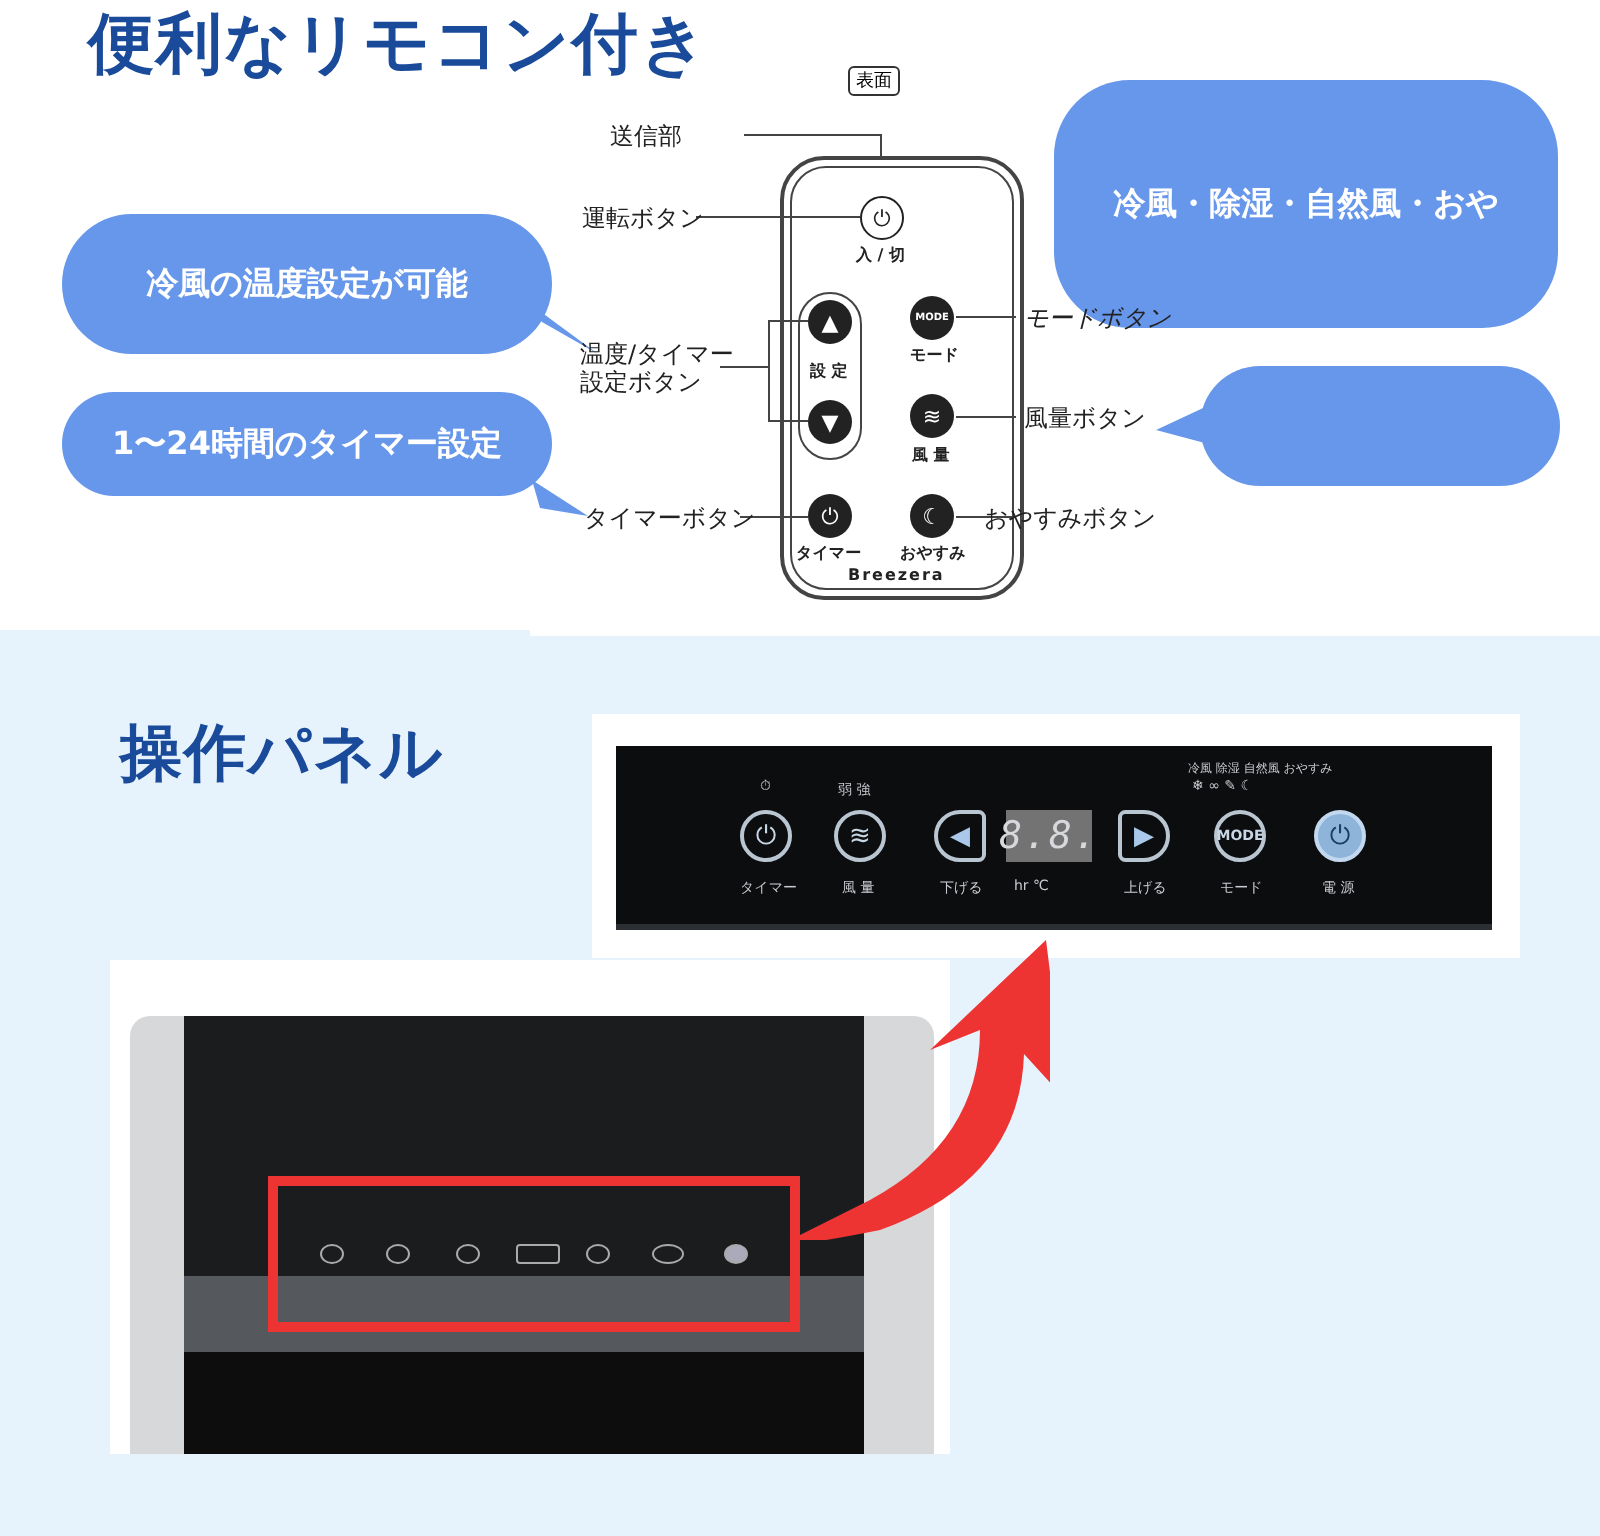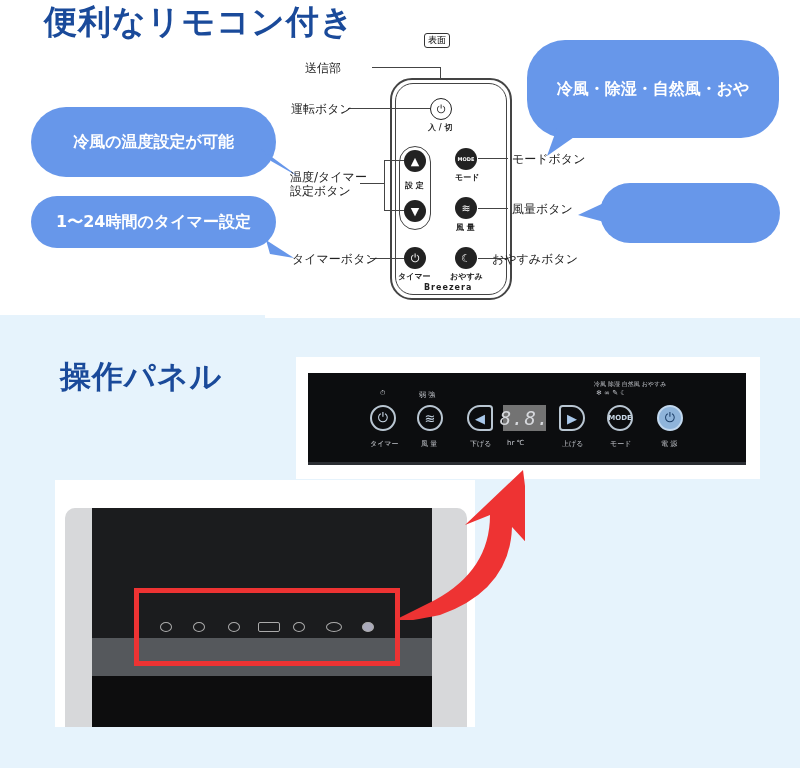--- a/index.html
+++ b/index.html
@@ -59,21 +59,21 @@
   <svg width="40" height="30" style="left:230px;top:42px;">
       <polygon points="0,0 38,28 10,12" fill="#6797ea"></polygon>
     </svg>
 </div>
 <div class="bubble" style="left:31px;top:196px;width:245px;height:52px;">
   <span>1〜24時間のタイマー設定</span>
   <svg width="30" height="20" style="left:235px;top:44px;">
       <polygon points="0,0 28,18 4,14" fill="#6797ea"></polygon>
     </svg>
 </div>
-<div class="bubble" style="left:527px;top:40px;width:252px;height:98px;flex-direction:row;">
+<div class="bubble" style="left:527px;top:40px;width:252px;height:124px;flex-direction:row;">
   <span>冷風・除湿・自然風・おや</span>
   <svg width="50" height="30" style="left:20px;top:88px;">
       <polygon points="10,0 40,0 0,28" fill="#6797ea"></polygon>
     </svg>
 </div>
 <div class="bubble" style="left:600px;top:183px;width:180px;height:60px;">
   <svg width="30" height="30" style="left:-22px;top:18px;">
       <polygon points="30,0 0,14 30,22" fill="#6797ea"></polygon>
     </svg>
 </div>
@@ -101,21 +101,21 @@
 <div class="line" style="left:384px;top:160px;width:20px;height:1px;"></div>
 <div class="line" style="left:384px;top:210px;width:20px;height:1px;"></div>
 <div class="lbl" style="left:290px;top:170px;line-height:14px;">
   <div>温度/タイマー</div>
   <div>設定ボタン</div>
 </div>
 
 <div class="rbtn" style="left:455px;top:148px;font-size:5px;font-weight:bold;">MODE</div>
 <div class="rtxt" style="left:455px;top:172px;">モード</div>
 <div class="line" style="left:478px;top:158px;width:30px;height:1px;"></div>
-<div class="lbl" style="left:512px;top:151px;">モードボタン</div>
+<div class="lbl" style="left:512px;top:151px;font-style:italic;">モードボタン</div>
 
 <div class="rbtn" style="left:455px;top:197px;">≋</div>
 <div class="rtxt" style="left:456px;top:222px;">風 量</div>
 <div class="line" style="left:478px;top:208px;width:30px;height:1px;"></div>
 <div class="lbl" style="left:512px;top:201px;">風量ボタン</div>
 
 <div class="rbtn" style="left:404px;top:247px;">⏻</div>
 <div class="rtxt" style="left:398px;top:271px;">タイマー</div>
 <div class="line" style="left:370px;top:258px;width:34px;height:1px;"></div>
 <div class="lbl" style="left:292px;top:251px;">タイマーボタン</div>

